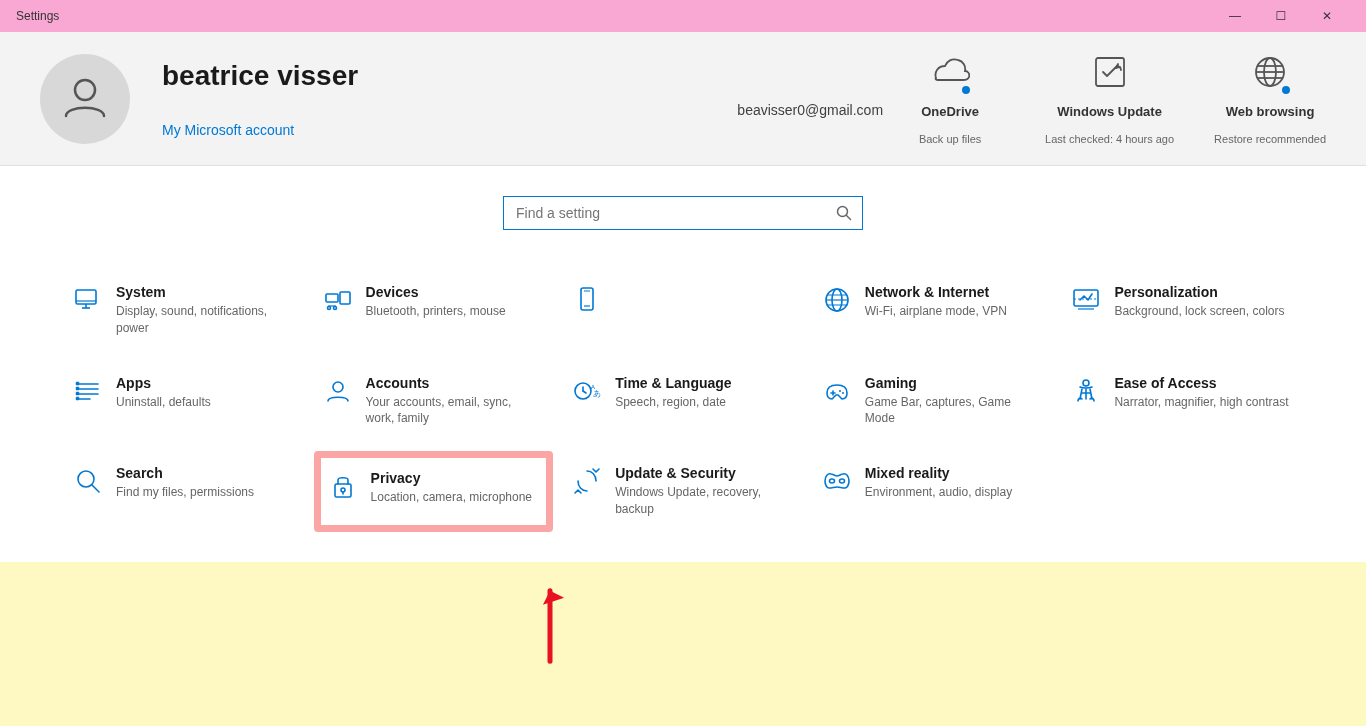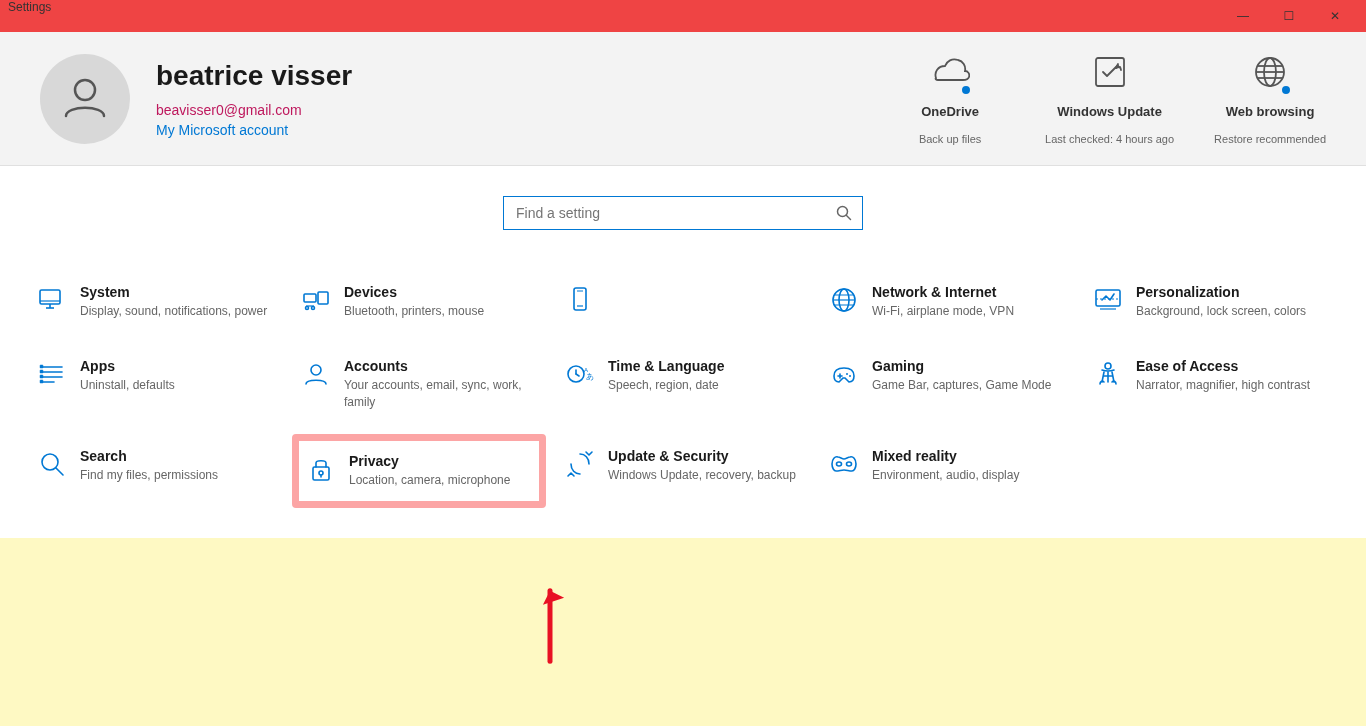--- a/index.html
+++ b/index.html
@@ -7,25 +7,26 @@
       font-family: 'Segoe UI', sans-serif;
       background: #f3f3f3;
       width: 1366px;
       height: 726px;
       overflow: hidden;
       position: relative;
     }
 
     
     .title-bar {
-      background: #ef4444;
+      background: #f9a8d4;
       height: 32px;
       display: flex;
+      align-items: center;
       justify-content: space-between;
-      padding: 0 8px;
+      padding: 0 16px;
     }
     .title-bar-title {
       font-size: 12px;
       color: #333;
     }
     .title-bar-controls {
       display: flex;
       gap: 0;
     }
     .title-bar-btn {
@@ -40,21 +41,21 @@
       font-size: 12px;
       color: #333;
     }
 
     
     .profile-header {
       background: #f3f3f3;
       padding: 20px 40px;
       display: flex;
       align-items: center;
-      gap: 6px;
+      gap: 12px;
       border-bottom: 1px solid #e0e0e0;
     }
     .avatar-container {
       width: 90px;
       height: 90px;
       border-radius: 50%;
       background: #d8d8d8;
       display: flex;
       align-items: center;
       justify-content: center;
@@ -68,22 +69,23 @@
     .profile-info {
       flex: 1;
     }
     .profile-name {
       font-size: 28px;
       font-weight: 700;
       color: #1a1a1a;
     }
     .profile-email {
       font-size: 14px;
-      color: #be185d;
+      color: #404040;
       margin-top: 10px;
+      text-align: right;
     }
     .profile-link {
       font-size: 14px;
       color: #0078d4;
       cursor: pointer;
       margin-top: 4px;
       display: block;
     }
 
     .header-widgets {
@@ -159,21 +161,21 @@
       cursor: pointer;
       display: flex;
       align-items: center;
       justify-content: center;
       color: #666;
     }
 
     
     .settings-grid {
       background: #fff;
-      padding: 20px 28px 30px;
+      padding: 20px 64px 30px;
       display: grid;
       grid-template-columns: repeat(5, 1fr);
       gap: 10px 10px;
     }
     .setting-item {
       display: flex;
       align-items: flex-start;
       gap: 14px;
       padding: 14px 10px;
       cursor: pointer;

